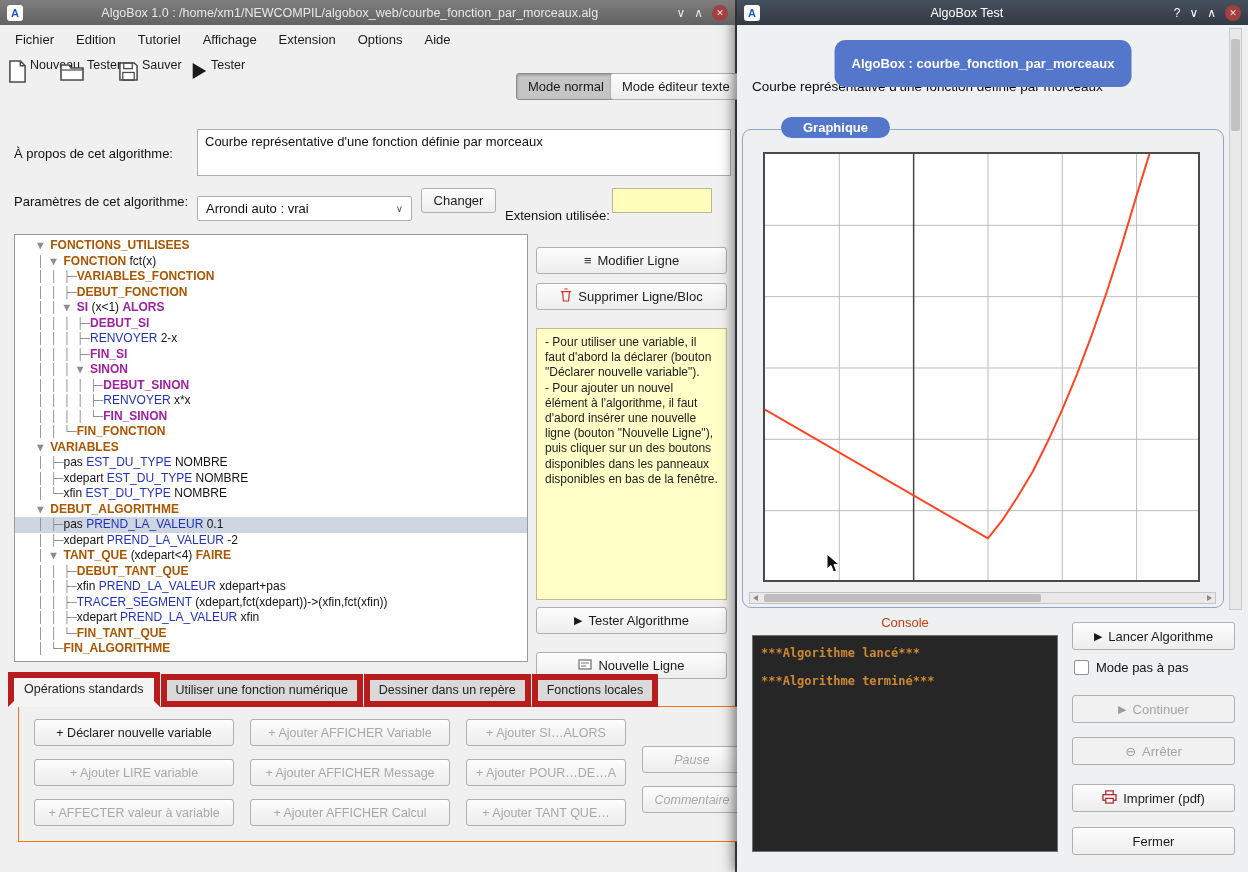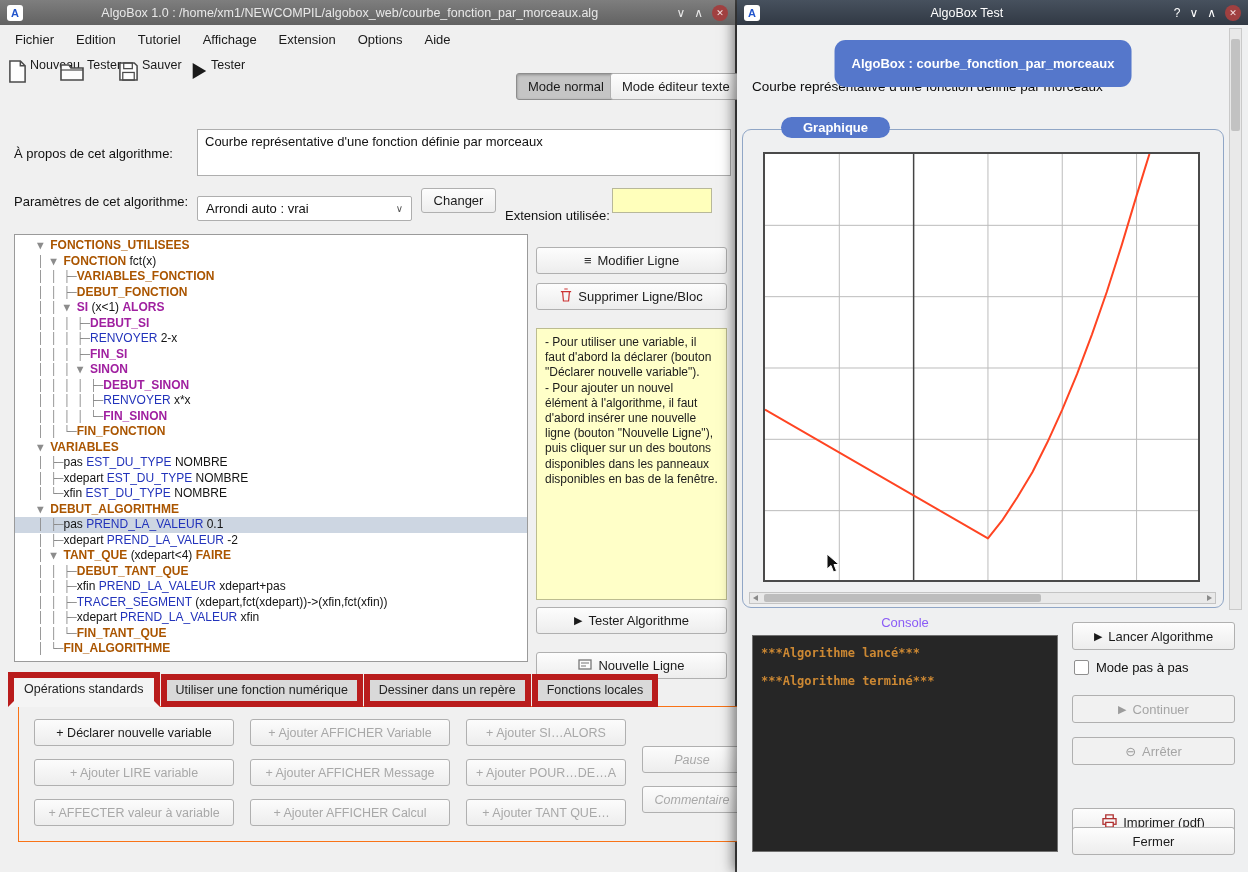--- a/index.html
+++ b/index.html
@@ -57,21 +57,21 @@
   .graph-pill{position:absolute;left:44px;top:117px;padding:3px 22px;z-index:3}
   .graph-box{position:absolute;left:26px;top:152px;width:437px;height:430px;background:#fff;border:2px solid #4a4a4a}
   #graph-svg{position:absolute;inset:0;width:100%;height:100%}
   .hscroll{position:absolute;left:12px;top:592px;width:467px;height:12px;background:#e9e9e9;border:1px solid #c4c4c4}
   .hthumb{position:absolute;left:14px;top:1px;width:277px;height:8px;background:#bdbdbd;border-radius:2px}
   .harrow{position:absolute;top:2px;width:0;height:0;border-top:3.5px solid transparent;border-bottom:3.5px solid transparent}
   .harrow.left{left:3px;border-right:5px solid #8a8a8a}
   .harrow.right{right:3px;border-left:5px solid #8a8a8a}
   .vscroll{position:absolute;left:492px;top:28px;width:13px;height:582px;background:#e9e9e9;border:1px solid #c9c9c9}
   .vthumb{position:absolute;left:1px;top:10px;width:9px;height:92px;background:#c2c2c2;border-radius:2px}
-  .console-label{position:absolute;left:15px;top:615px;width:306px;text-align:center;font-size:13px;color:#8b5cf6}
+  .console-label{position:absolute;left:15px;top:615px;width:306px;text-align:center;font-size:13px;color:#c2410c}
   .console-box{position:absolute;left:15px;top:635px;width:306px;height:217px;background:#262626;border:1px solid #707070;padding:10px 8px;overflow:hidden}
   .console-line{font-family:"DejaVu Sans Mono",monospace;font-weight:bold;font-size:12px;color:var(--c-console_text,#cc8833);margin-bottom:14px;white-space:pre}
   .rbtn{left:335px;width:163px;height:28px}
   .play-glyph{font-size:11px;color:#1a1a1a}
   .play-glyph.gray{color:#9c9c9c}
   .stop-glyph{font-size:13px;color:#9c9c9c}
   .checkbox-row{position:absolute;left:337px;top:660px;display:flex;align-items:center;gap:7px;font-size:13px;color:#111}
   .cbx{width:15px;height:15px;background:#fff;border:1px solid #8f8f8f;border-radius:2px;flex:0 0 auto}
   .cursor{position:absolute;left:826px;top:553px;z-index:50}
   .mlines{font-size:13px;color:#333;font-weight:bold}
@@ -300,21 +300,21 @@
       <span>Mode pas à pas</span>
     </div>
     <button class="btn rbtn disabled" style="top:695px">
       <span class="play-glyph gray">▶</span>
       <span>Continuer</span>
     </button>
     <button class="btn rbtn disabled" style="top:737px">
       <span class="stop-glyph">⊖</span>
       <span>Arrêter</span>
     </button>
-    <button class="btn rbtn" style="top:808px">
+    <button class="btn rbtn" style="top:784px">
       <span>
         <svg width="15" height="14" viewBox="0 0 16 15">
             <path d="M4 5V1h8v4" fill="none" stroke="#b03030" stroke-width="1.4"></path>
             <rect x="1" y="5" width="14" height="6" fill="none" stroke="#b03030" stroke-width="1.4"></rect>
             <rect x="4" y="9" width="8" height="5" fill="#fff" stroke="#b03030" stroke-width="1.4"></rect>
           </svg>
       </span>
       <span>Imprimer (pdf)</span>
     </button>
     <button class="btn rbtn" style="top:827px">

